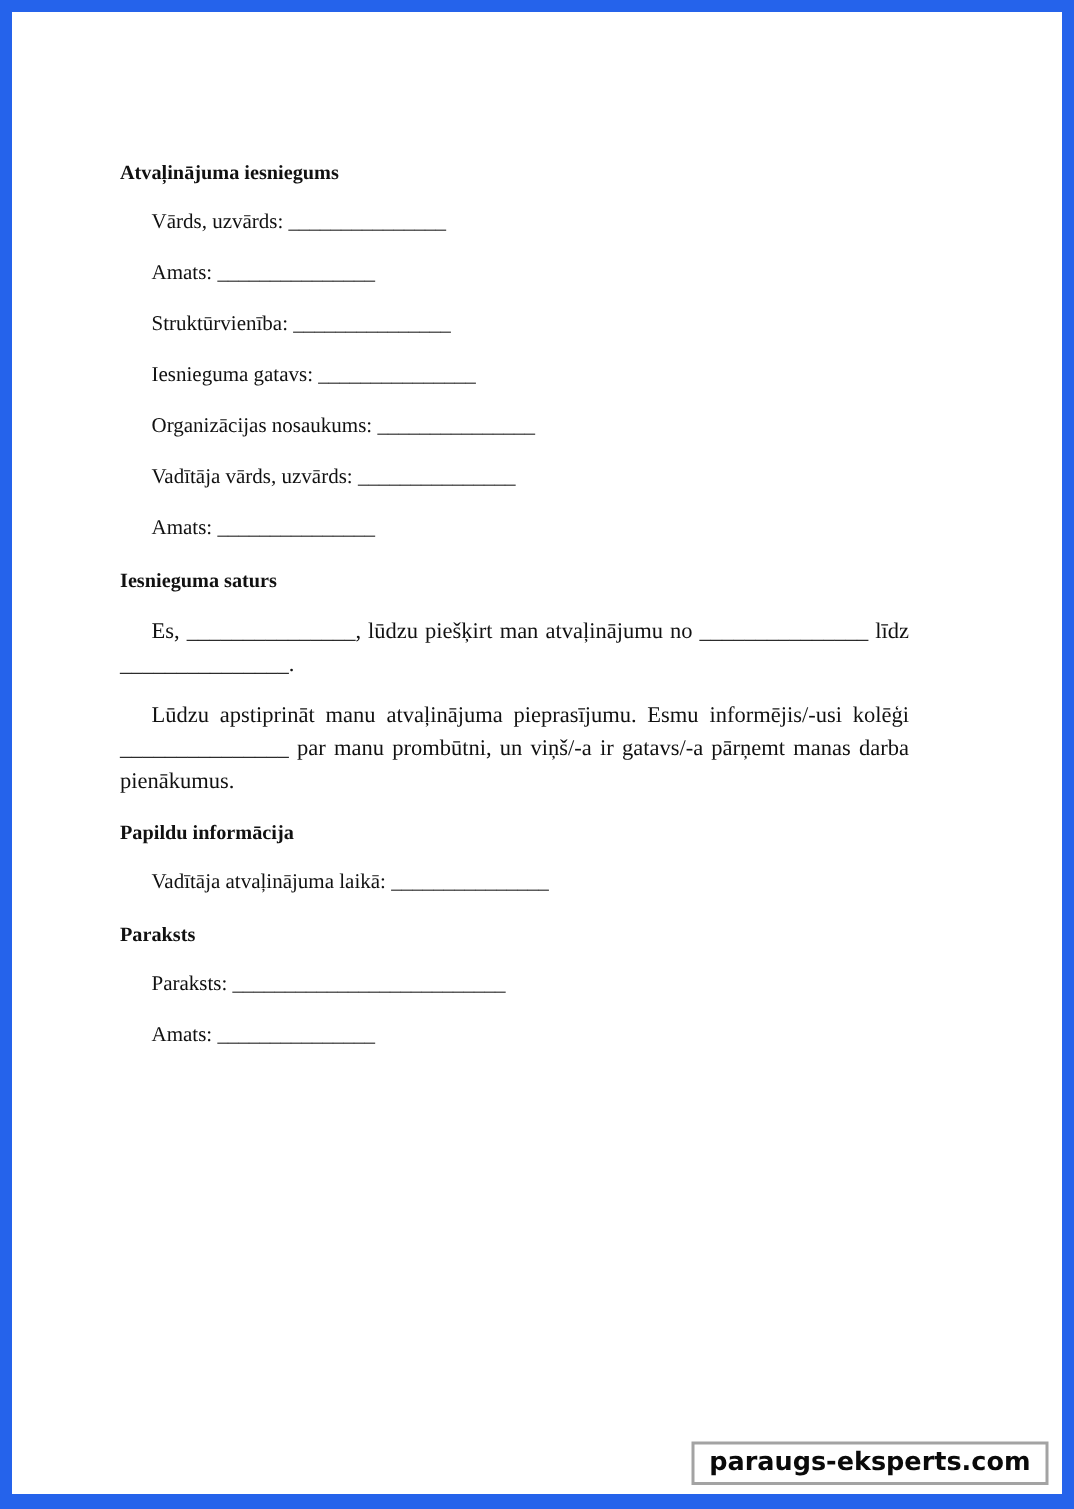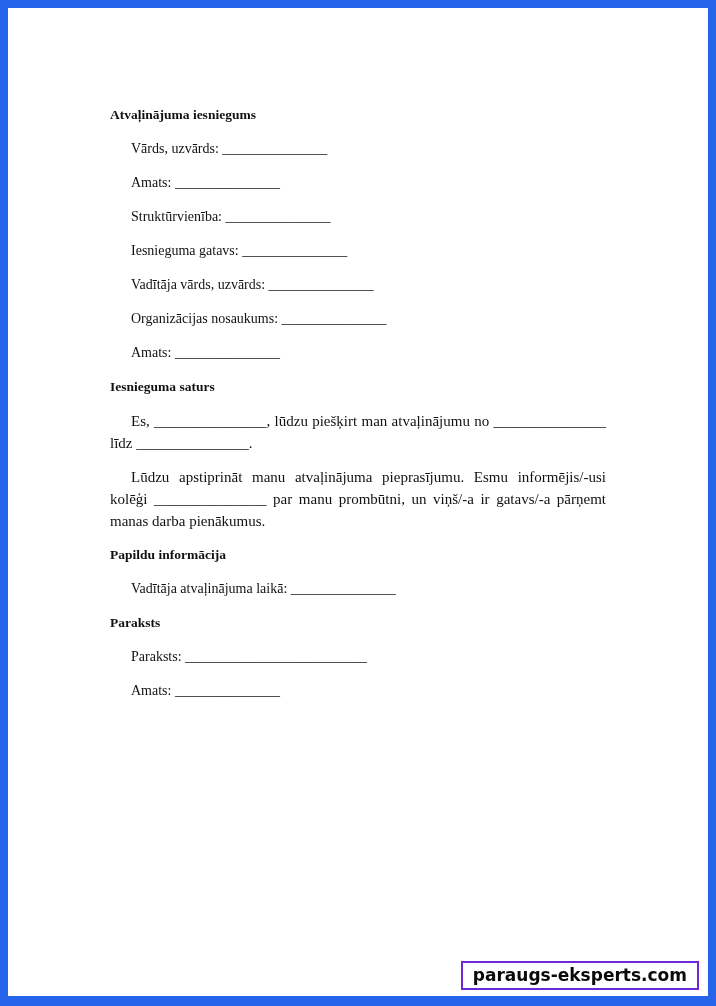--- a/index.html
+++ b/index.html
@@ -10,21 +10,21 @@
     background: #ffffff;
     border-style: solid;
     border-color: #2563eb;
     border-width: 8px 8px 10px 8px;
     position: relative;
     font-family: "Liberation Serif", serif;
     color: #111111;
     overflow: hidden;
   }
   .content {
-    padding: 96px 102px 0 102px;
+    padding: 96px 102px 0 72px;
   }
   .section { margin: 0; }
   .section-heading {
     font-size: 13.5px;
     font-weight: 700;
     line-height: 22px;
     margin: 0 0 12px 0;
   }
   .form-line {
     font-size: 14px;
@@ -36,21 +36,21 @@
     line-height: 22px;
     margin: 0 0 12px 0;
     text-indent: 21px;
     text-align: justify;
   }
   .watermark {
     position: absolute;
     right: 9px;
     bottom: 6px;
     background: #ffffff;
-    border: 2px solid #6d28d9;
+    border: 2px solid #a3a3a3;
     padding: 2px 10px 3px 10px;
     font-family: "DejaVu Sans", sans-serif;
     font-weight: 700;
     font-size: 17px;
     color: #0a0a0a;
     white-space: nowrap;
   }
 </style>
 </head>
 <body>
@@ -59,22 +59,22 @@
 
   <div class="section">
     <p class="section-heading">Atvaļinājuma iesniegums</p>
     <p class="form-line">Vārds, uzvārds: _______________</p>
     <p class="form-line">Amats: _______________</p>
     <p class="form-line">Struktūrvienība: _______________</p>
     <p class="form-line">Iesnieguma gatavs: _______________</p>
   </div>
 
   <div class="section">
+    <p class="form-line">Organizācijas nosaukums: _______________</p>
     <p class="form-line">Vadītāja vārds, uzvārds: _______________</p>
-    <p class="form-line">Organizācijas nosaukums: _______________</p>
     <p class="form-line">Amats: _______________</p>
   </div>
 
   <div class="section">
     <p class="section-heading">Iesnieguma saturs</p>
     <p class="para">Es, _______________, lūdzu piešķirt man atvaļinājumu no _______________ līdz _______________.</p>
     <p class="para">Lūdzu apstiprināt manu atvaļinājuma pieprasījumu. Esmu informējis/-usi kolēģi _______________ par manu prombūtni, un viņš/-a ir gatavs/-a pārņemt manas darba pienākumus.</p>
   </div>
 
   <div class="section">

